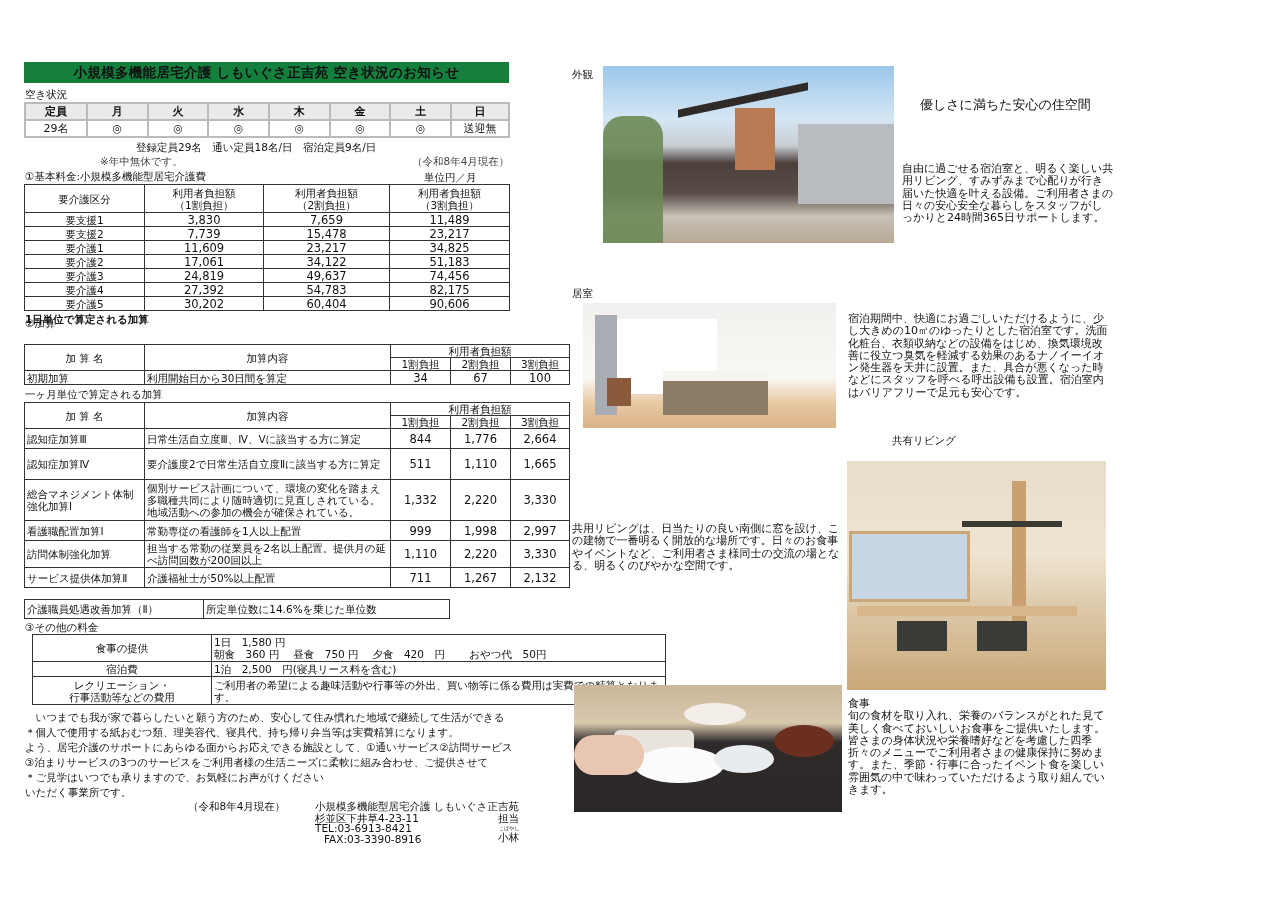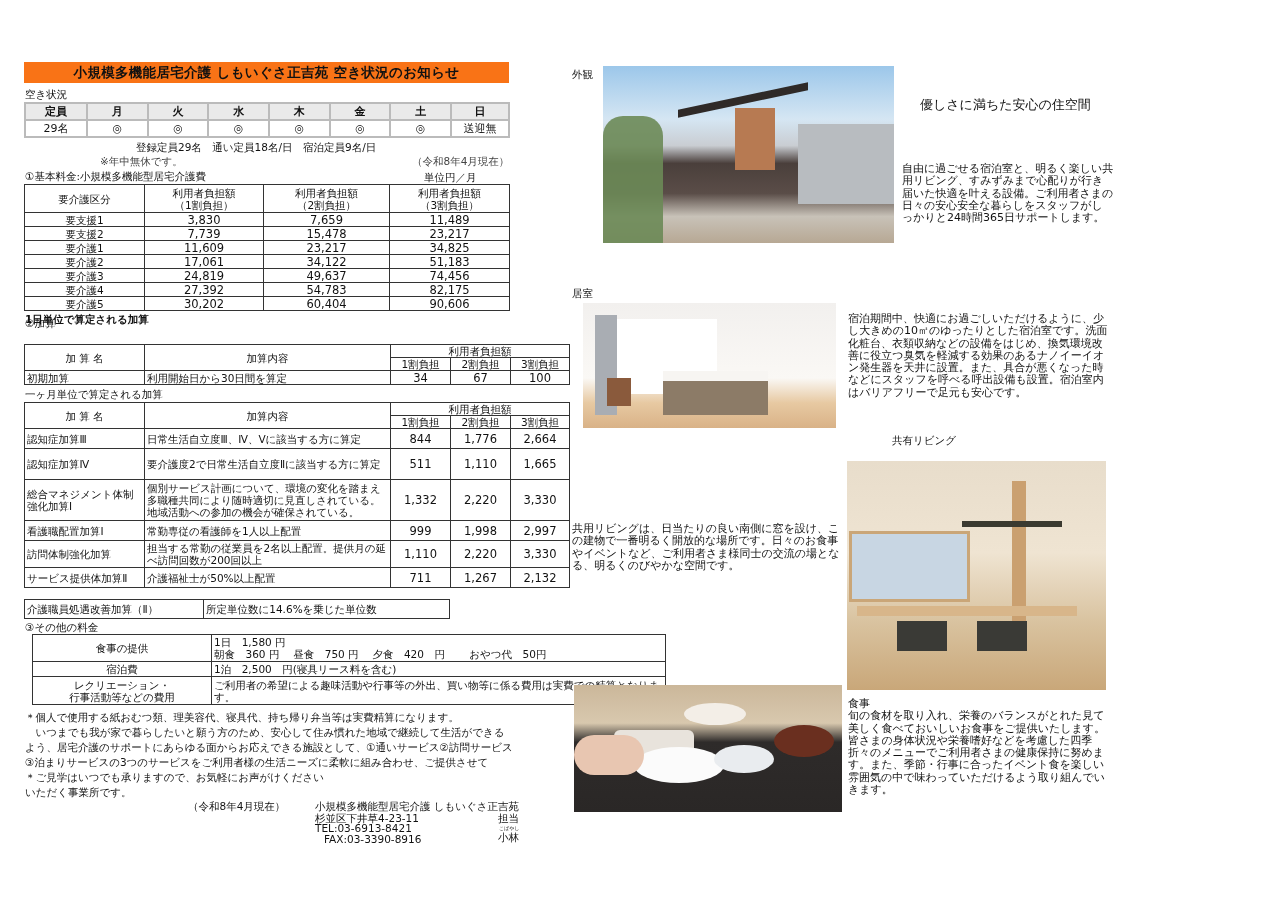--- a/index.html
+++ b/index.html
@@ -1,18 +1,18 @@
 <!DOCTYPE html>
 <html><head>
 <meta charset="utf-8">
 <style>
   html,body{margin:0;padding:0;background:#fff;}
   body{width:1280px;height:905px;position:relative;overflow:hidden;font-family:"DejaVu Sans","Liberation Sans",sans-serif;color:#111;font-size:11px;}
   .abs{position:absolute;}
-  .title-bar{left:24px;top:62px;width:485px;height:21px;background:#f97316;font-size:13.5px;font-weight:bold;text-align:center;line-height:21px;letter-spacing:0.3px;}
+  .title-bar{left:24px;top:62px;width:485px;height:21px;background:#15803d;font-size:13.5px;font-weight:bold;text-align:center;line-height:21px;letter-spacing:0.3px;}
   .lbl{font-size:10.5px;white-space:nowrap;line-height:13px;}
   table{border-collapse:collapse;table-layout:fixed;}
   td,th{border:1px solid #333;padding:0 2px;font-weight:normal;font-size:10.5px;line-height:12px;overflow:hidden;}
   .avail td{border:2px solid #bbb;text-align:center;height:15px;font-size:11px;}
   .avail .hd td{background:#eaeaea;font-weight:bold;}
   .basic td{text-align:center;height:13px;}
   .fee td.c{text-align:center;}
   .fee td.l{text-align:left;}
   .num{font-size:11.5px;}
   .photo{overflow:hidden;}
@@ -264,22 +264,22 @@
     <td class="c">
           <div>レクリエーション・</div>
           <div>行事活動等などの費用</div>
         </td>
     <td class="l">ご利用者の希望による趣味活動や行事等の外出、買い物等に係る費用は実費での精算となります。</td>
   </tr>
 </tbody>
   </table>
 
 <div class="abs lbl" style="left:25px;top:710px;line-height:15px;">
+  <div>　いつまでも我が家で暮らしたいと願う方のため、安心して住み慣れた地域で継続して生活ができる</div>
   <div>＊個人で使用する紙おむつ類、理美容代、寝具代、持ち帰り弁当等は実費精算になります。</div>
-  <div>　いつまでも我が家で暮らしたいと願う方のため、安心して住み慣れた地域で継続して生活ができる</div>
   <div>よう、居宅介護のサポートにあらゆる面からお応えできる施設として、①通いサービス②訪問サービス</div>
   <div>③泊まりサービスの3つのサービスをご利用者様の生活ニーズに柔軟に組み合わせ、ご提供させて</div>
   <div>＊ご見学はいつでも承りますので、お気軽にお声がけください</div>
   <div>いただく事業所です。</div>
 </div>
 <div class="abs lbl" style="left:188px;top:800px;">（令和8年4月現在）</div>
 
 <div class="abs lbl" style="left:315px;top:800px;">小規模多機能型居宅介護 しもいぐさ正吉苑</div>
 <div class="abs sig" style="left:315px;top:813px;">杉並区下井草4-23-11</div>
 <div class="abs sig" style="left:315px;top:823px;">TEL:03-6913-8421</div>

